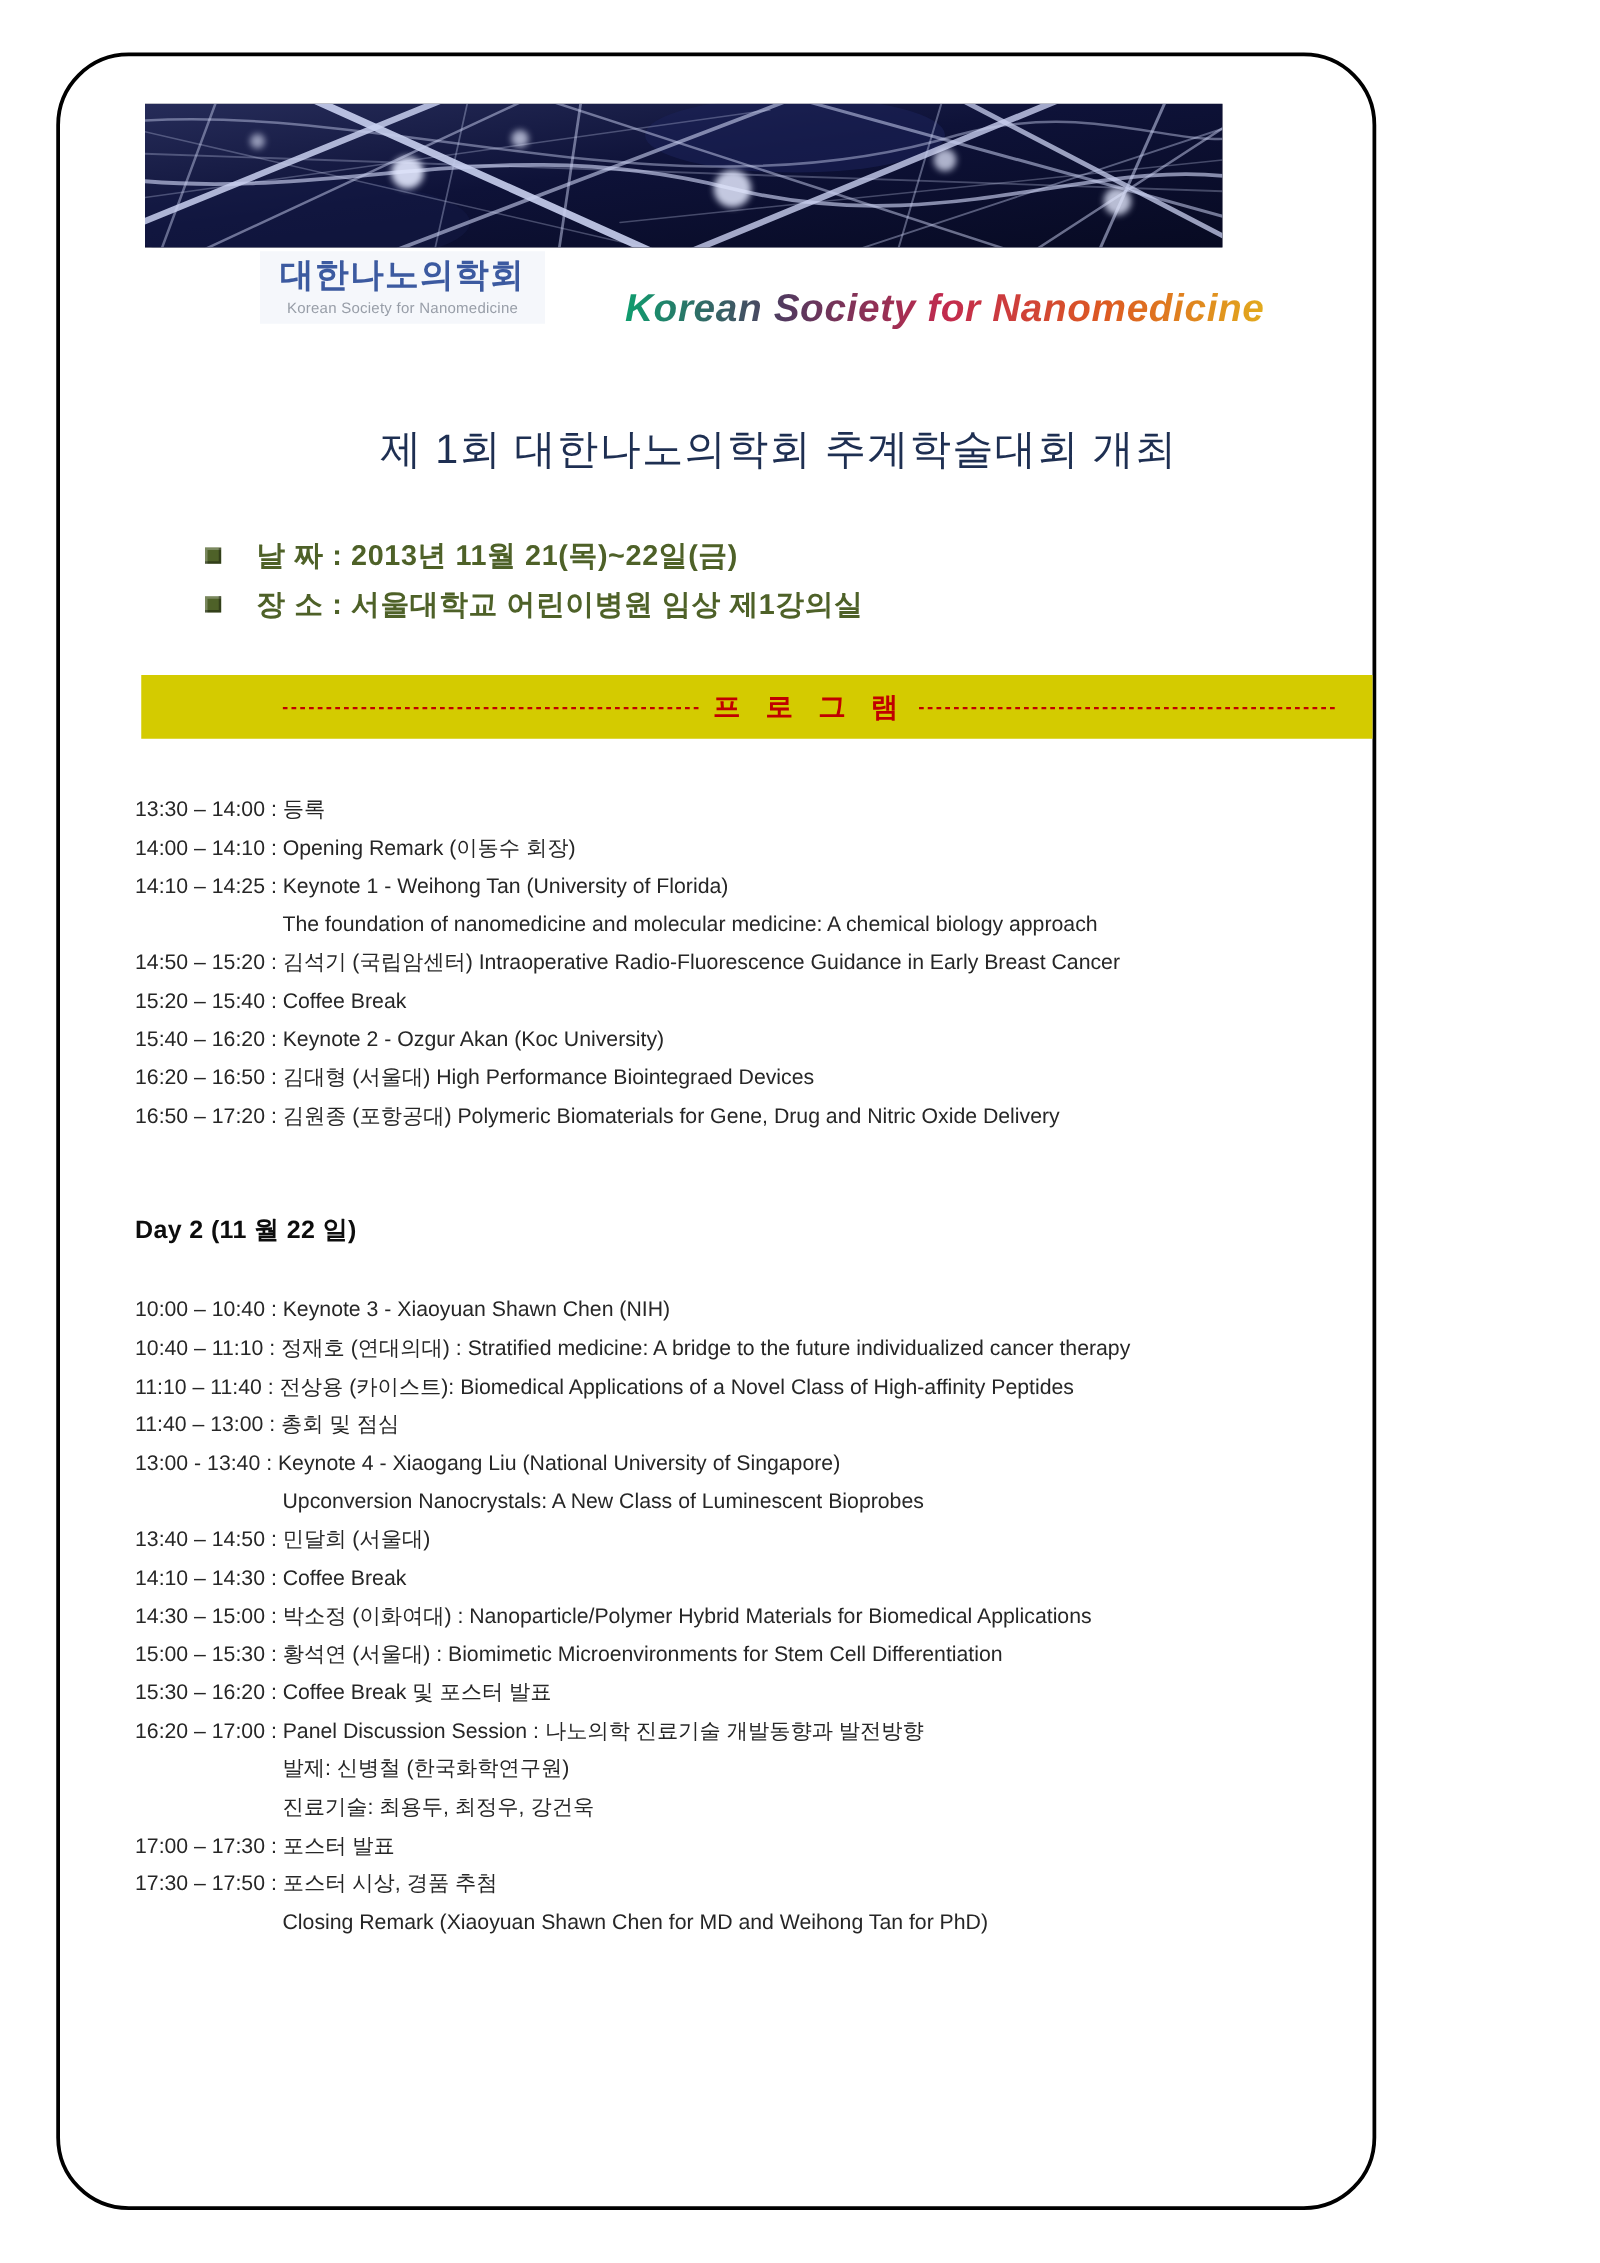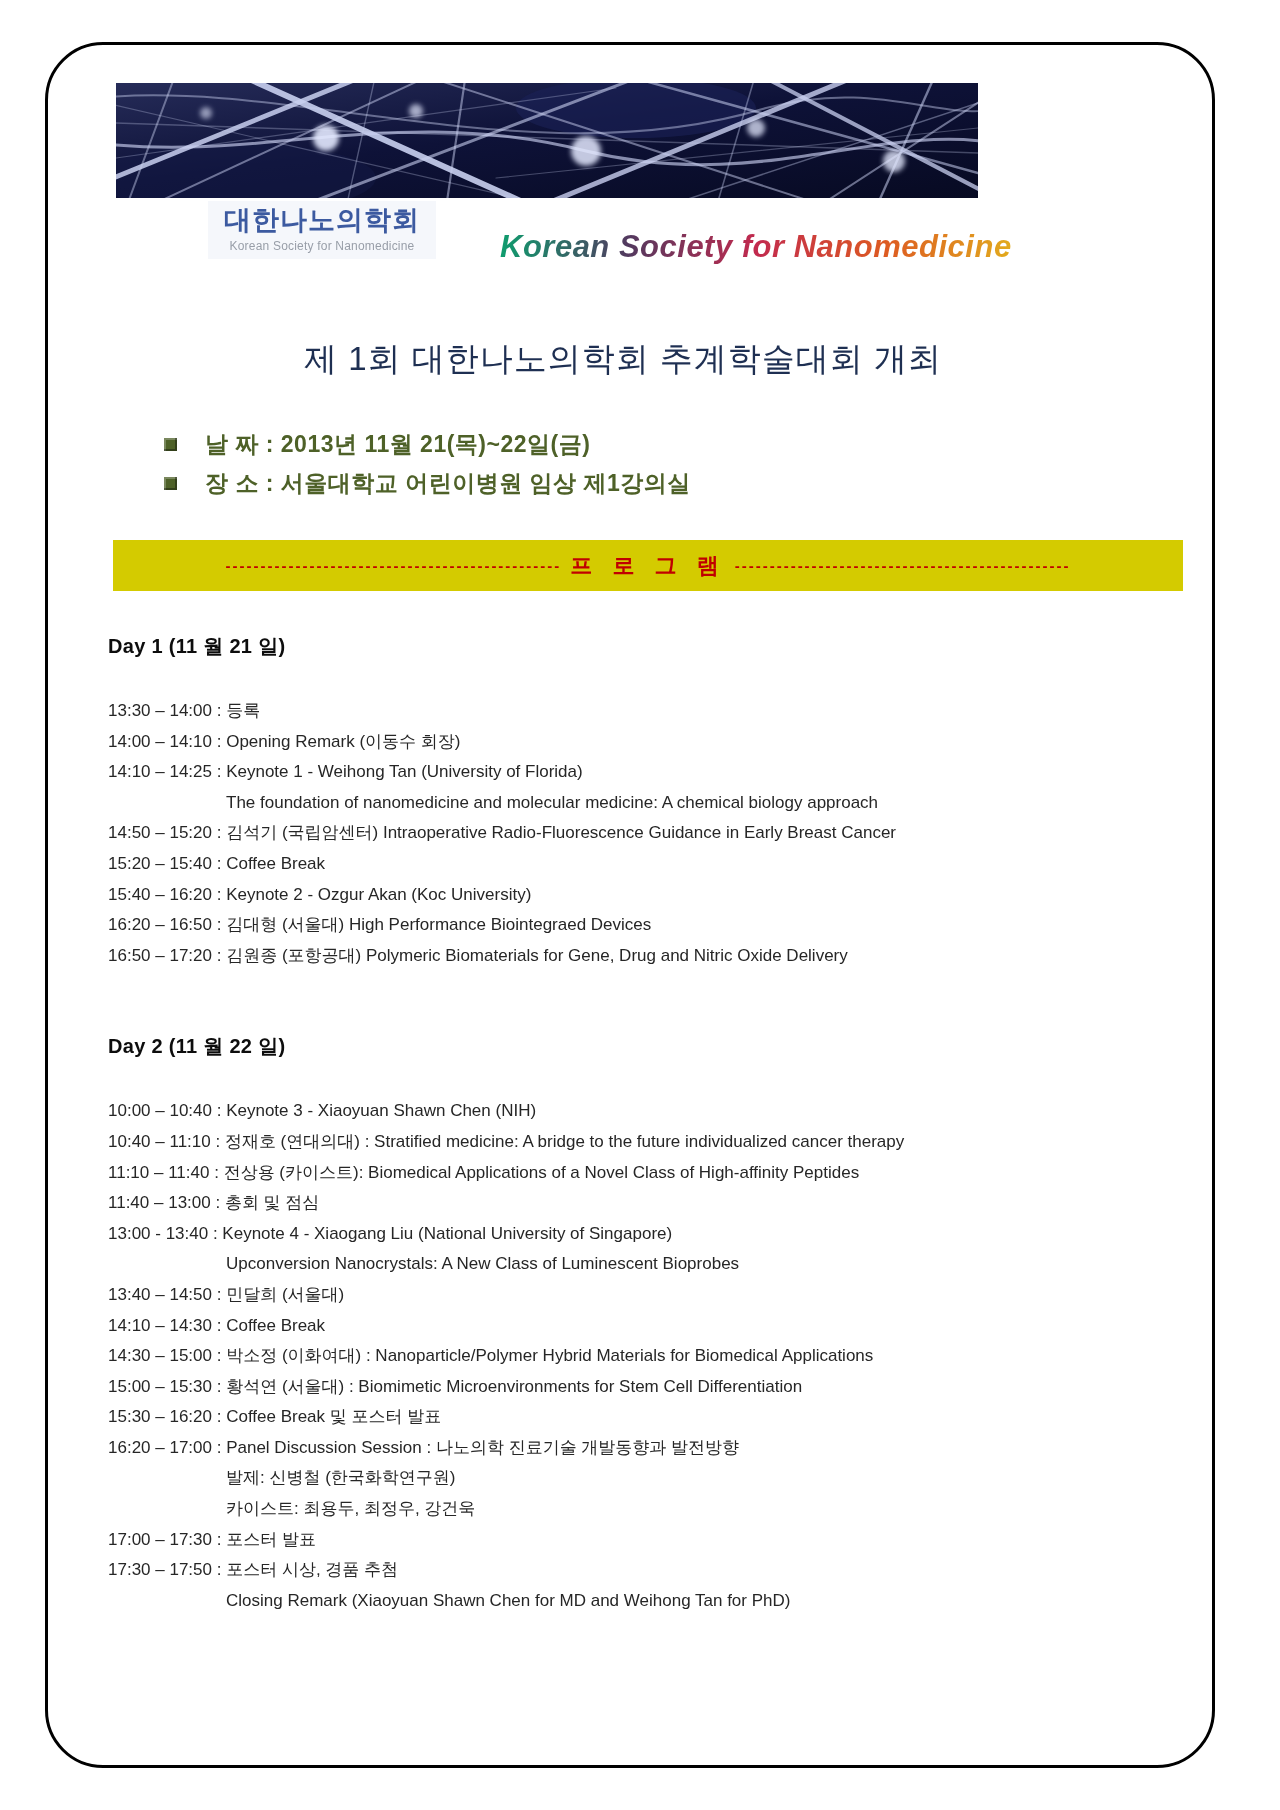--- a/index.html
+++ b/index.html
@@ -2,21 +2,21 @@
 <html style="--title-navy: #1e2f52; --detail-green: #4e6128; --banner-bg: #d4cb00; --banner-red: #c00000; --logo-blue: #3c5aa0;"><head>
 <meta charset="utf-8">
 <style>
   html,body { margin:0; padding:0; }
   body {
     width:1280px; height:1810px; background:#ffffff; position:relative;
     font-family:"Liberation Sans","DejaVu Sans",sans-serif;
     -webkit-font-smoothing:antialiased;
   }
   .sheet {
-    position:absolute; left:45px; top:42px; width:1170px; height:1726px;
+    position:absolute; left:45px; top:42px; width:1056px; height:1726px;
     border:3px solid #000; border-radius:58px; box-sizing:border-box;
     background:#fff; overflow:hidden;
   }
   
   .header-img {
     position:absolute; left:68px; top:38px; width:862px; height:115px;
     overflow:hidden; background:#0a0d28;
   }
   .header-img svg { display:block; }
   
@@ -152,21 +152,20 @@
   </div>
 
   <div class="banner">
     <span class="dash">------------------------------------------------</span>
     <span class="label">프 로 그 램</span>
     <span class="dash">------------------------------------------------</span>
   </div>
 
   <div class="program">
       <div class="day-block">
-        <div class="day-heading">Day 1  (11 월 21 일)</div>
         <div class="sched-line">13:30 – 14:00 : 등록</div>
         <div class="sched-line">14:00 – 14:10 : Opening Remark (이동수 회장)</div>
         <div class="sched-line">14:10 – 14:25 : Keynote 1 - Weihong Tan (University of Florida)</div>
         <div class="sched-line indent">The foundation of nanomedicine and molecular medicine: A chemical biology approach</div>
         <div class="sched-line">14:50 – 15:20 : 김석기 (국립암센터) Intraoperative Radio-Fluorescence Guidance in Early Breast Cancer</div>
         <div class="sched-line">15:20 – 15:40 : Coffee Break</div>
         <div class="sched-line">15:40 – 16:20 : Keynote 2 - Ozgur Akan (Koc University)</div>
         <div class="sched-line">16:20 – 16:50 : 김대형 (서울대) High Performance Biointegraed Devices</div>
         <div class="sched-line">16:50 – 17:20 : 김원종 (포항공대) Polymeric Biomaterials for Gene, Drug and Nitric Oxide Delivery</div>
       </div>
@@ -178,20 +177,20 @@
         <div class="sched-line">11:40 – 13:00 : 총회 및 점심</div>
         <div class="sched-line">13:00 - 13:40 : Keynote 4 - Xiaogang Liu (National University of Singapore)</div>
         <div class="sched-line indent">Upconversion Nanocrystals: A New Class of Luminescent Bioprobes</div>
         <div class="sched-line">13:40 – 14:50 : 민달희 (서울대)</div>
         <div class="sched-line">14:10 – 14:30 : Coffee Break</div>
         <div class="sched-line">14:30 – 15:00 : 박소정 (이화여대) : Nanoparticle/Polymer Hybrid Materials for Biomedical Applications</div>
         <div class="sched-line">15:00 – 15:30 : 황석연 (서울대) : Biomimetic Microenvironments for Stem Cell Differentiation</div>
         <div class="sched-line">15:30 – 16:20 : Coffee Break 및 포스터 발표</div>
         <div class="sched-line">16:20 – 17:00 : Panel Discussion Session : 나노의학 진료기술 개발동향과 발전방향</div>
         <div class="sched-line indent">발제: 신병철 (한국화학연구원)</div>
-        <div class="sched-line indent">카이스트:  최용두, 최정우, 강건욱</div>
+        <div class="sched-line indent">진료기술:  최용두, 최정우, 강건욱</div>
         <div class="sched-line">17:00 – 17:30 : 포스터 발표</div>
         <div class="sched-line">17:30 – 17:50 : 포스터 시상, 경품 추첨</div>
         <div class="sched-line indent">Closing Remark (Xiaoyuan Shawn Chen for MD and Weihong Tan for PhD)</div>
       </div>
     </div>
 
 </div>
 
 </body></html>

